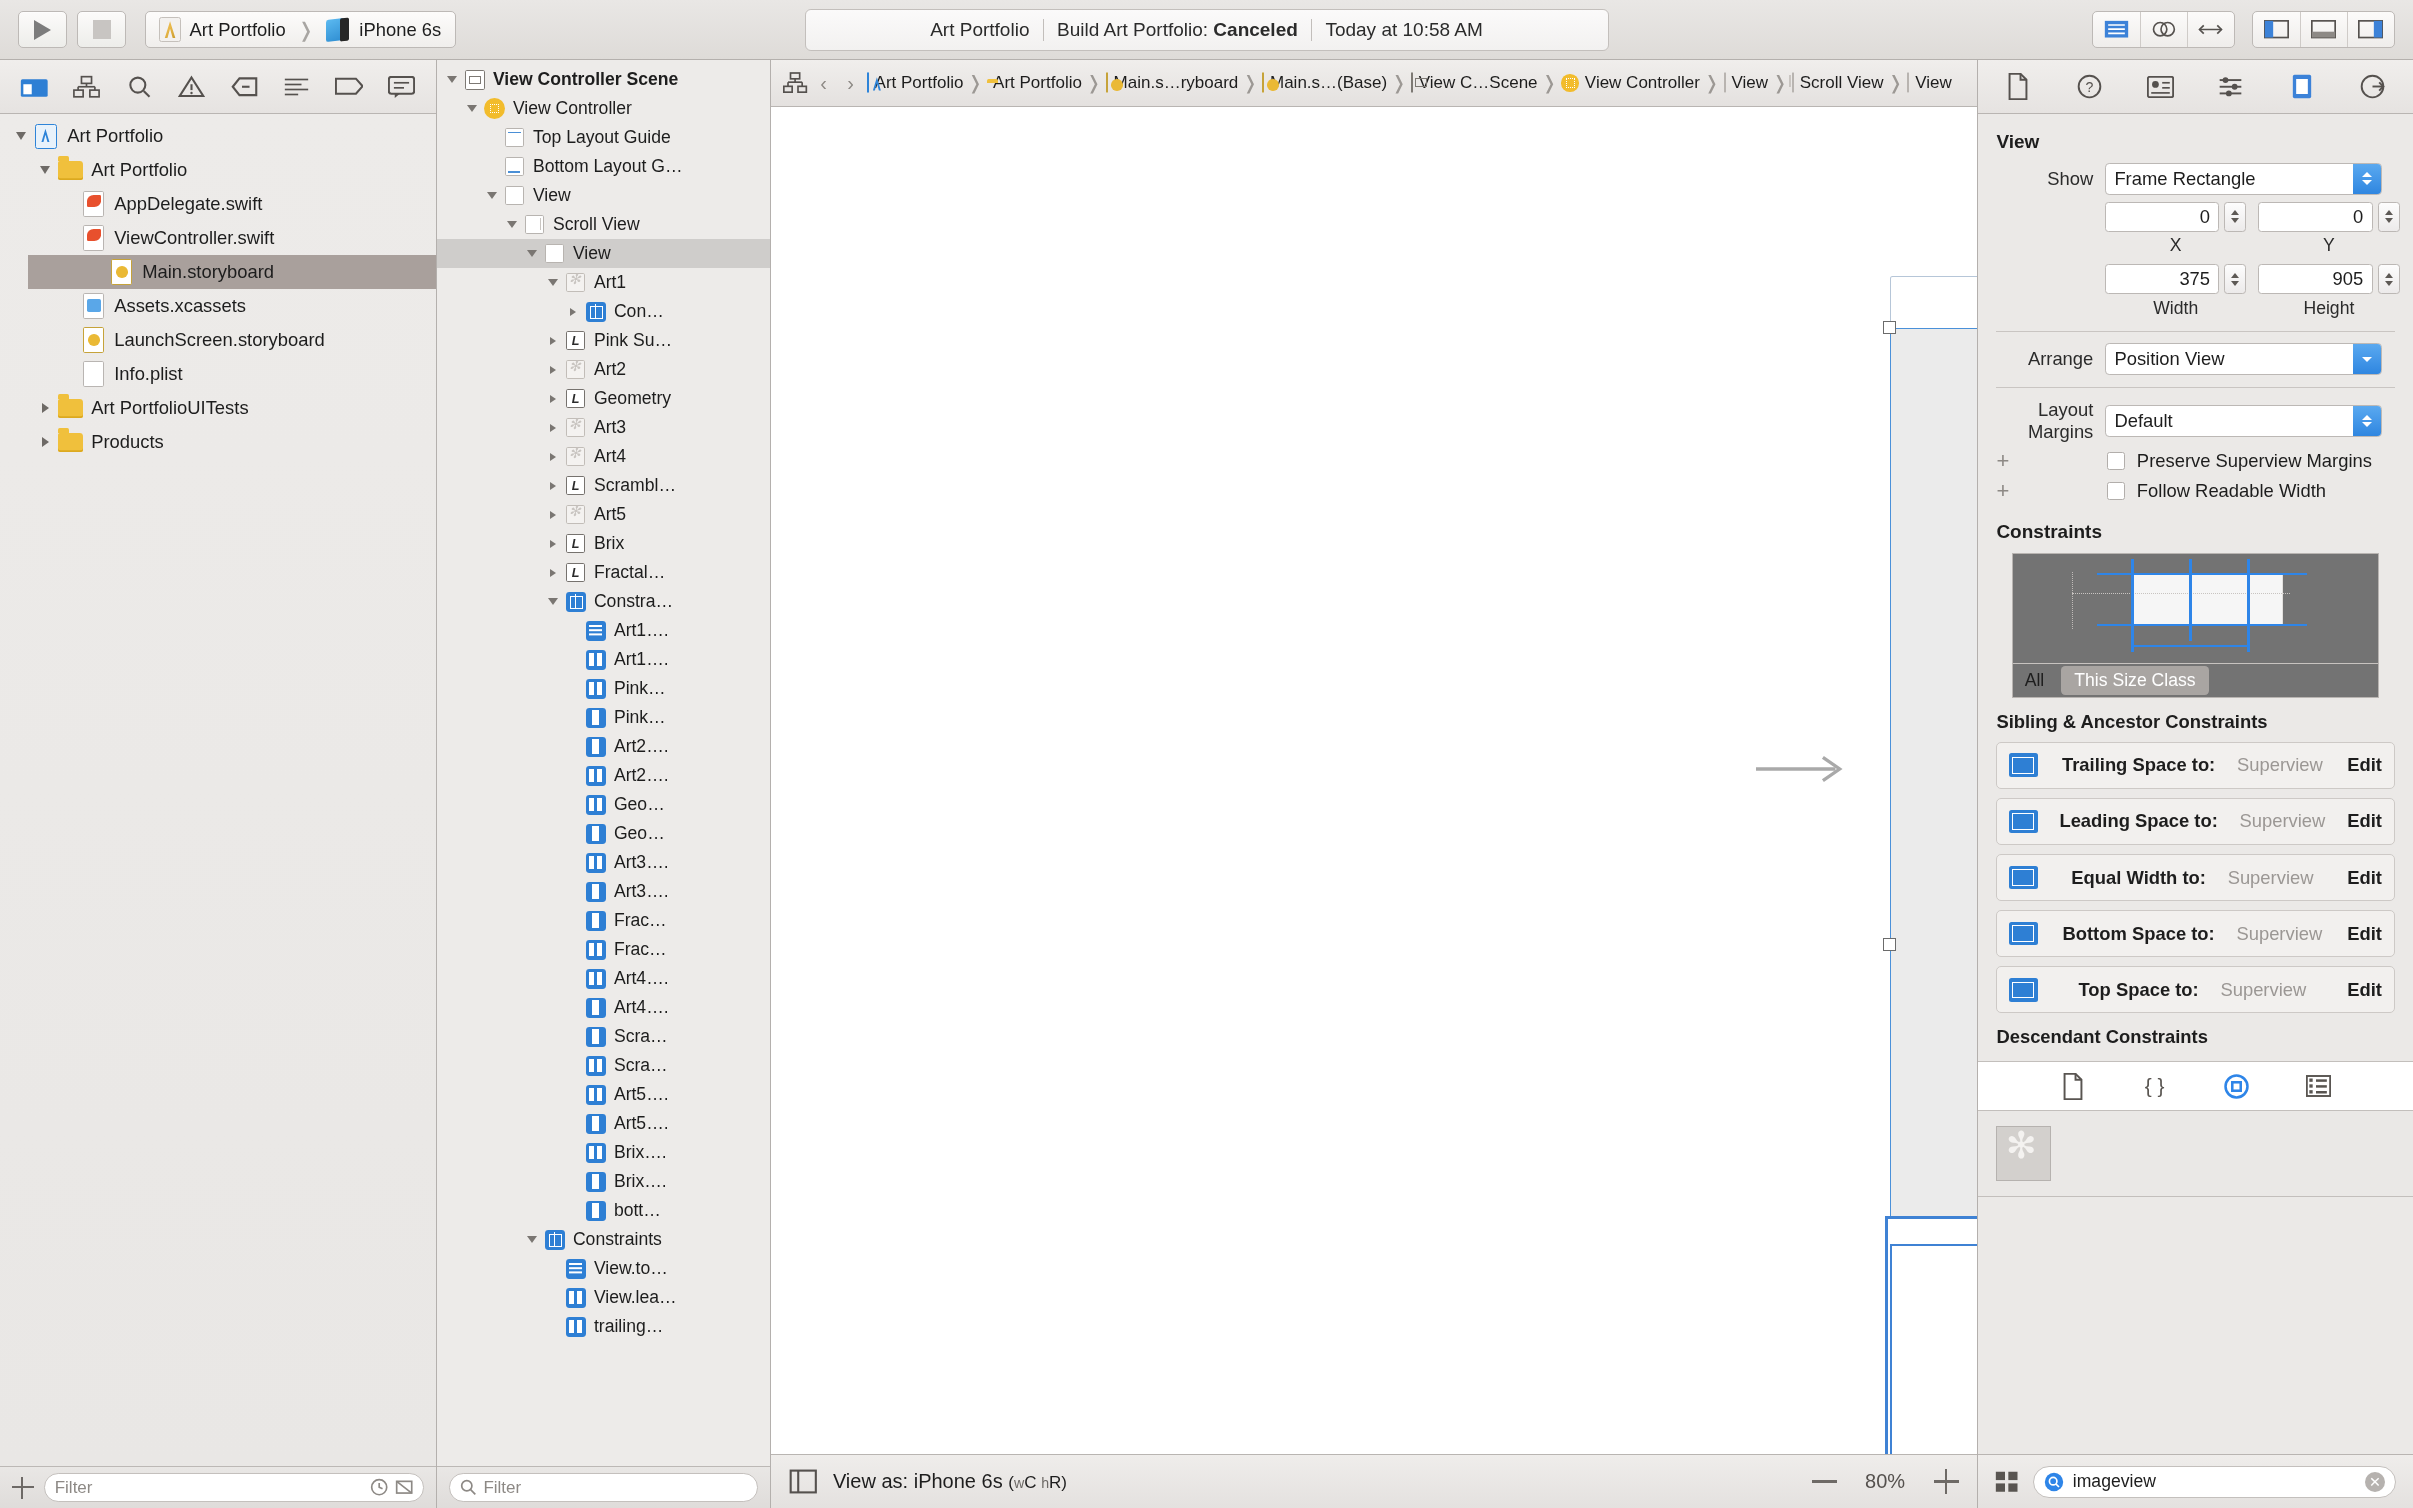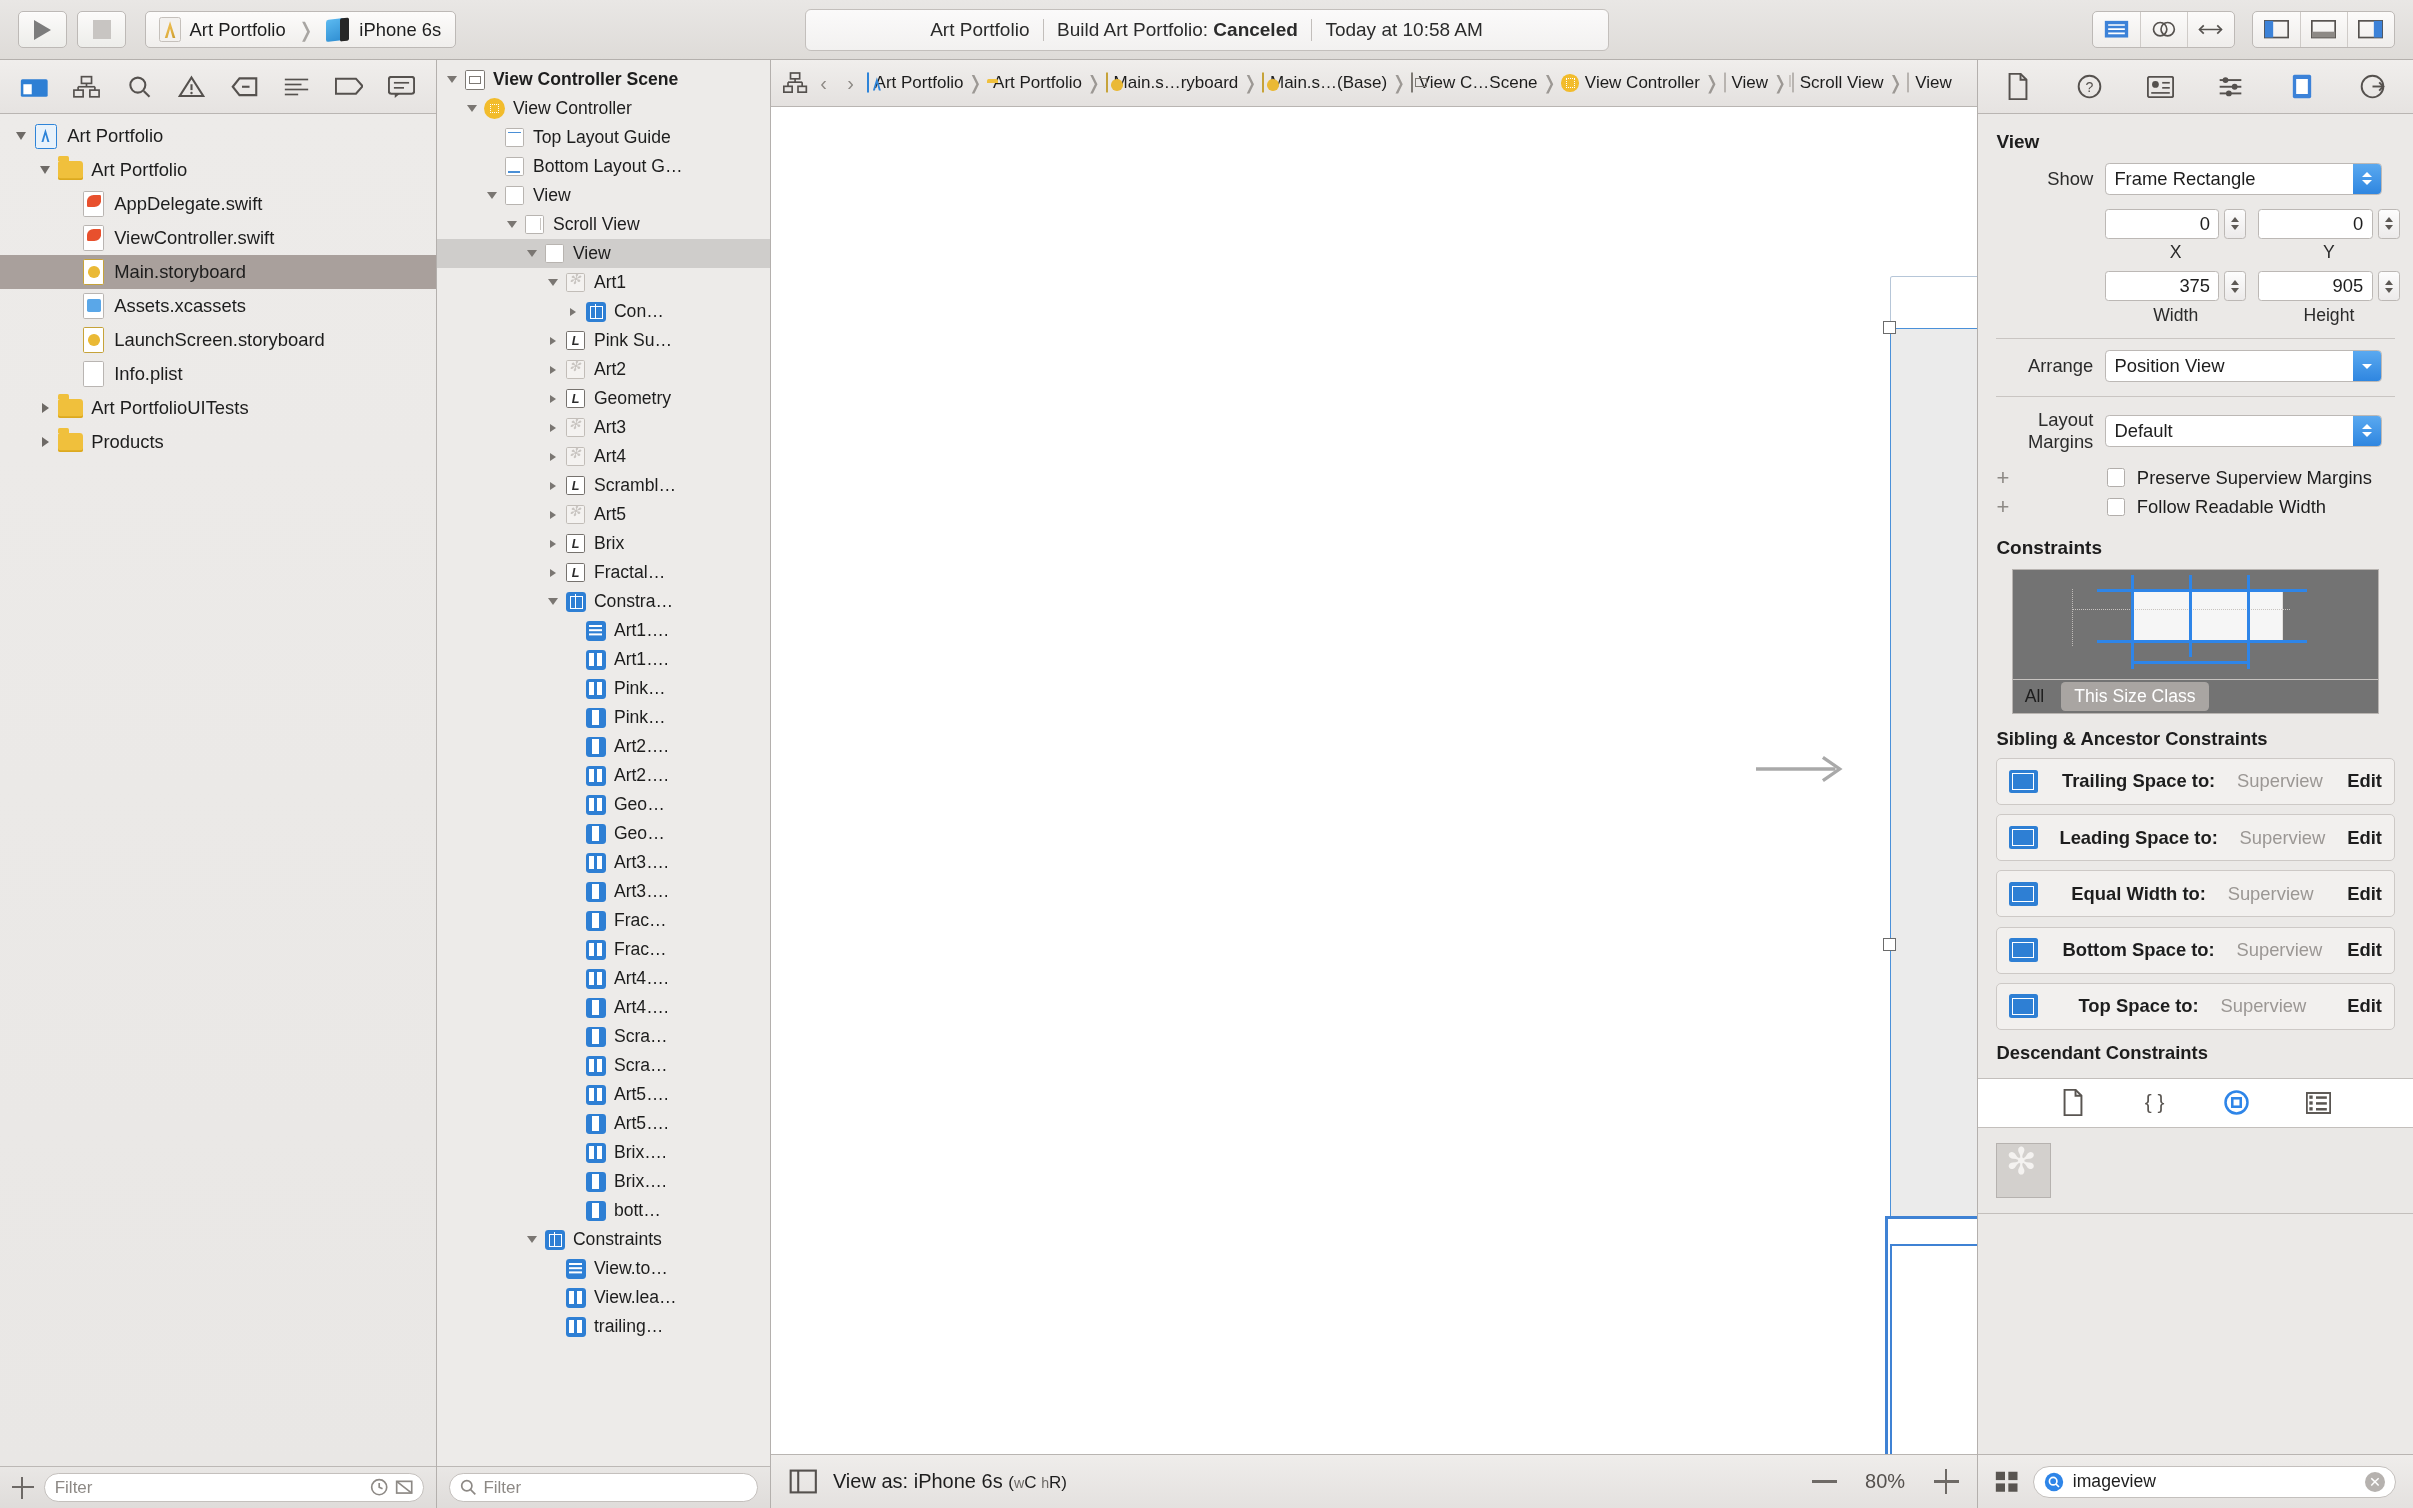--- a/index.html
+++ b/index.html
@@ -71,21 +71,21 @@
   
   .main { flex:1 1 auto; display:flex; min-height:0; }
 
   
   .navigator { width:437px; flex:0 0 437px; background:#eceae8; border-right:0.8px solid #b4b0ad; display:flex;flex-direction:column; }
   .nav-tabs { height:54px; flex:0 0 54px; display:flex; align-items:center; justify-content:space-around;
               background:linear-gradient(180deg,#f0eeec,#e6e3e1); border-bottom:0.8px solid #b9b5b2; padding:0 8.4px; }
   .nav-tab { width:37px;height:34px;display:flex;align-items:center;justify-content:center;cursor:default; }
   .nav-list { flex:1 1 auto; overflow:hidden; background:linear-gradient(180deg,#edebe9,#e9e7e5); padding-top:5px; }
   .row { height:34px; display:flex; align-items:center; font-size:18.4px; white-space:nowrap; }
-  .row.sel { background:#a9a09c; }
+  .row.sel { background:#a9a09c;margin-left:28px; }
   .tw { width:22px;flex:0 0 22px;display:flex;align-items:center;justify-content:center; }
   .tri { width:0;height:0;border-left:7.5px solid #6e6a66;border-top:5px solid transparent;border-bottom:5px solid transparent; }
   .tri.open { border-left:5.9px solid transparent;border-right:5.9px solid transparent;border-top:8.4px solid #6e6a66;border-bottom:0; }
   .fico { width:28.5px;flex:0 0 28.5px;display:flex;align-items:center;justify-content:center;margin-right:6.7px; }
   .i-proj{width:22px;height:25px;border:1.7px solid #2e84d8;border-radius:2.5px;background:#e8f2fb;position:relative;}
   .i-proj:after{content:"";position:absolute;left:4.2px;top:4.2px;width:10px;height:13.4px;background:#2e84d8;clip-path:polygon(10% 100%,50% 0,90% 100%,70% 100%,50% 45%,30% 100%);}
   .i-folder{width:25px;height:19px;background:#f0c03c;border-radius:1.7px 3.4px 2.5px 2.5px;position:relative;box-shadow:inset 0 -1.7px 0 #dca91f;}
   .i-folder:before{content:"";position:absolute;top:-4.2px;left:0;width:11px;height:4.2px;background:#f0c03c;border-radius:1.7px 1.7px 0 0;}
   .i-swift{width:21px;height:26px;background:#fff;border:0.8px solid #b9b5b2;border-radius:1.7px;position:relative;}
   .i-swift:after{content:"";position:absolute;left:3.4px;top:3.4px;width:13.4px;height:11.7px;background:#e8502d;border-radius:50% 10% 50% 10%;}
@@ -168,21 +168,21 @@
   .sel-line{position:absolute;background:#3f82d4;}
   .bigarrow{position:absolute;left:985px;top:645px;width:92px;height:34px;}
 
   
   .inspector{width:436px;flex:0 0 436px;background:#ebe9e7;border-left:0.8px solid #b4b0ad;display:flex;flex-direction:column;}
   .insp-tabs{height:54px;flex:0 0 54px;display:flex;align-items:center;justify-content:space-around;
              background:linear-gradient(180deg,#f0eeec,#e6e3e1);border-bottom:0.8px solid #b9b5b2;padding:0 5px;}
   .insp-tab{width:37px;height:34px;display:flex;align-items:center;justify-content:center;}
   .insp-body{flex:1 1 auto;overflow:hidden;padding:10px 0 0;}
   .sec-title{font-weight:bold;font-size:19px;padding:6.7px 0 10px 18.4px;}
-  .frow{display:flex;align-items:center;margin-bottom:14px;padding-right:31px;}
+  .frow{display:flex;align-items:center;margin-bottom:7px;padding-right:31px;}
   .flabel{width:127px;flex:0 0 127px;text-align:right;padding-right:11.7px;font-size:18.4px;color:#2b2b2b;}
   .popup{flex:1 1 auto;height:32px;background:#fff;border:0.8px solid #bcb8b5;border-radius:4.2px;
          display:flex;align-items:center;padding:0 8.4px;font-size:18.4px;position:relative;}
   .pop-arrow{position:absolute;right:0;top:0;width:28.5px;height:100%;background:linear-gradient(180deg,#5aa9f0,#2f86e0);
              border-radius:0 3.4px 3.4px 0;display:flex;flex-direction:column;align-items:center;justify-content:center;gap:2.5px;}
   .ca-up{width:0;height:0;border-left:5px solid transparent;border-right:5px solid transparent;border-bottom:5.9px solid #fff;}
   .ca-dn{width:0;height:0;border-left:5px solid transparent;border-right:5px solid transparent;border-top:5.9px solid #fff;}
   .numrow{display:flex;align-items:flex-start;padding:0 13.4px 0 127px;gap:11.7px;margin-bottom:8.4px;}
   .numcell{flex:1 1 0;display:flex;flex-direction:column;align-items:center;}
   .numwrap{display:flex;align-items:center;width:100%;gap:5px;}

